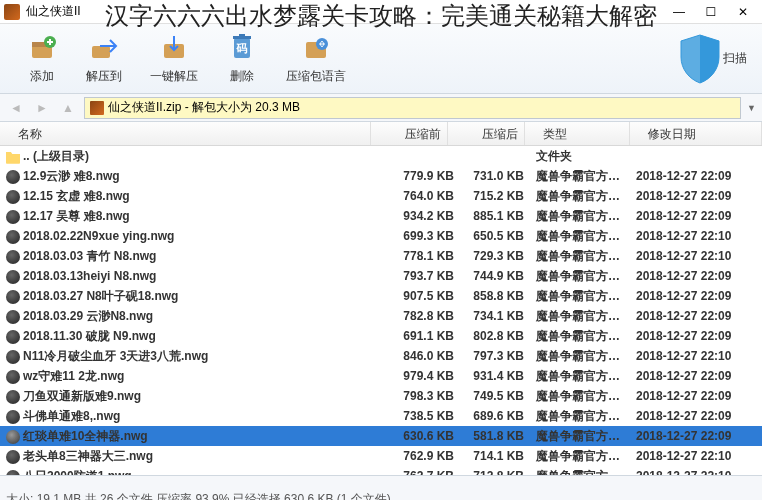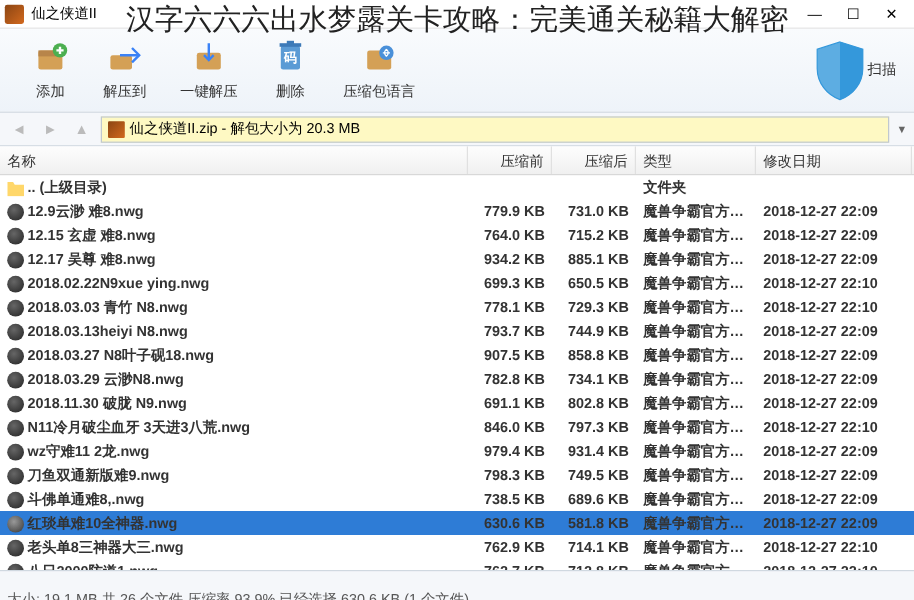--- a/index.html
+++ b/index.html
@@ -28,21 +28,21 @@
     .address-text { font-size: 12px; }
     .dropdown-arrow { color: #666; font-size: 9px; cursor: pointer; }
     
     .header-row { height: 24px; background: linear-gradient(#fdfdfd,#f0f0f0); border-bottom: 1px solid #d8d8d8; display: flex; }
     .col { padding: 0 6px; line-height: 24px; border-right: 1px solid #e0e0e0; font-size: 12px; color: #333; overflow: hidden; white-space: nowrap; text-overflow: ellipsis; }
     .col-name { width: 390px; }
     .col-before { width: 70px; text-align: right; }
     .col-after { width: 70px; text-align: right; }
     .col-type { width: 100px; }
     .col-date { width: 130px; }
-    .header-row .col { cursor: pointer; }
+    .header-row .col { cursor: pointer; margin-left: 12px; }
     
     .file-list { height: 330px; overflow-y: auto; font-weight: bold; }
     .row { height: 20px; display: flex; align-items: center; cursor: pointer; }
     .row.selected { background: #2e7cd6; color: #fff; }
     .row .col { border-right: none; line-height: 20px; }
     .file-icon { width: 14px; height: 14px; display: inline-block; vertical-align: middle; margin-right: 3px; }
     .icon-folder { background: #ffd76a; border-radius: 1px; clip-path: polygon(0 15%, 35% 15%, 45% 30%, 100% 30%, 100% 100%, 0 100%); }
     .icon-nwg { background: radial-gradient(circle at 40% 35%, #666, #222); border-radius: 50%; }
     .row.selected .icon-nwg { filter: brightness(1.5); }
     

